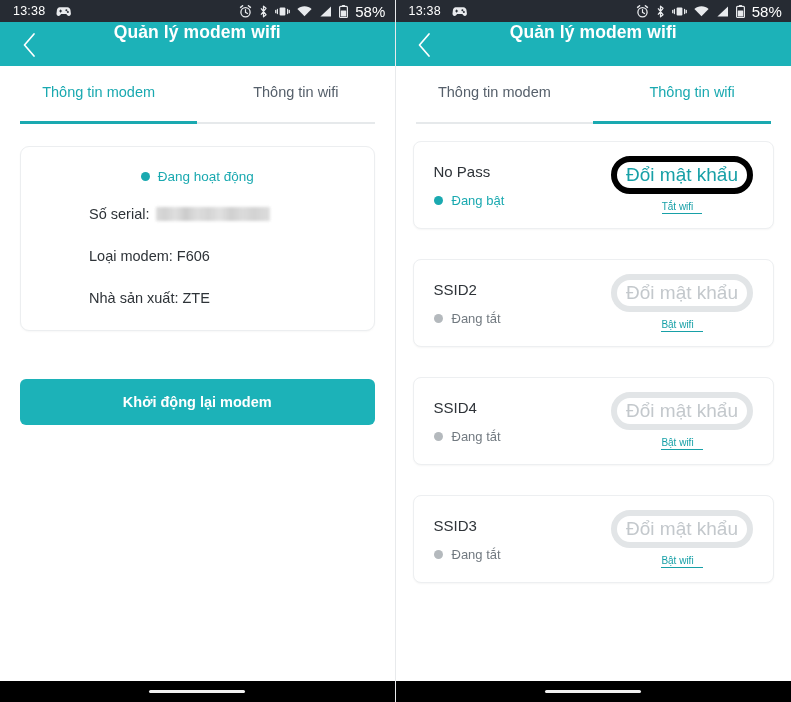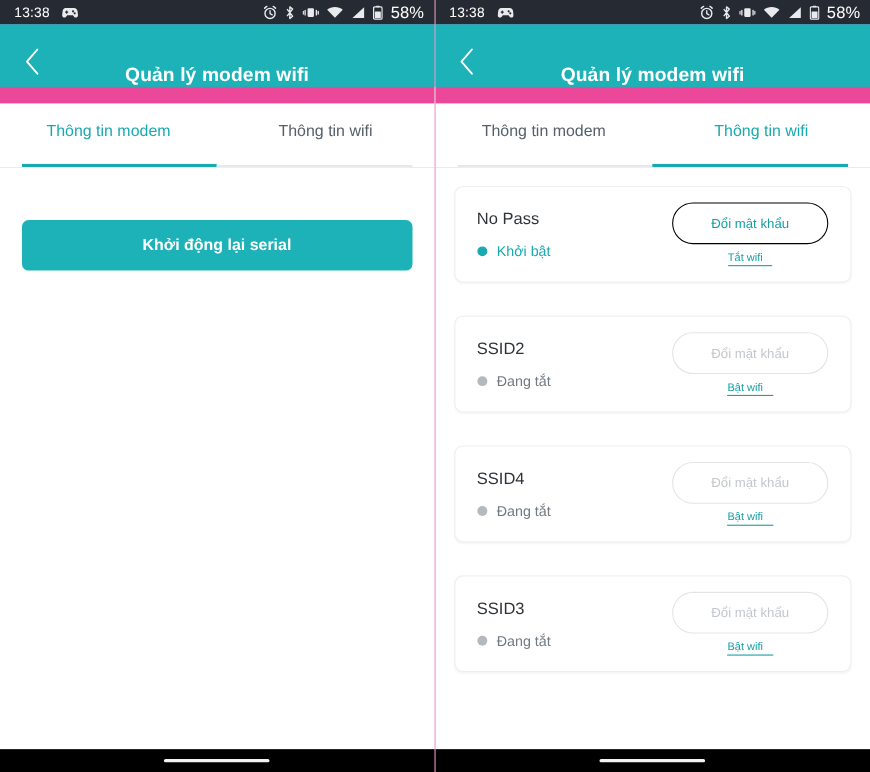--- a/index.html
+++ b/index.html
@@ -33,23 +33,23 @@
     flex-shrink: 0;
   }
   .sb-time { letter-spacing: .2px; font-size: 12.5px; }
   .sb-left { display: flex; align-items: center; gap: 11px; }
   .sb-right { margin-left: auto; display: flex; align-items: center; gap: 7px; }
   .sb-icon { display: block; }
   .sb-batt-text { font-size: 15px; letter-spacing: .1px; }
 
   
   .appbar {
-    height: 57px;
+    height: 44px;
     background: #1cb2b8;
-    display: flex; align-items: flex-end;
+    display: flex; align-items: flex-start;
     position: relative;
     flex-shrink: 0;
   }
   .back-btn {
     width: 46px; height: 46px;
     display: flex; align-items: center; justify-content: center;
     margin-left: 6px;
     cursor: pointer;
   }
   .appbar-title {
@@ -62,21 +62,20 @@
     pointer-events: none;
   }
 
   
   .tabs {
     height: 58px;
     display: flex;
     background: #ffffff;
     position: relative;
     flex-shrink: 0;
-    margin-top: 15px;
   }
   .tab {
     flex: 1;
     display: flex; align-items: center; justify-content: center;
     font-size: 14.5px;
     color: #56606b;
     cursor: pointer;
     position: relative;
     padding-bottom: 6px;
   }
@@ -178,24 +177,24 @@
   .ssid-state.on  .state-text { color: #1aa9b0; }
   .ssid-state.off .state-text { color: #727a81; text-align: center; }
   .wifi-right {
     display: flex; flex-direction: column; align-items: center;
     gap: 7px;
     width: 142px;
   }
   .pass-btn {
     width: 142px; height: 38px;
     border-radius: 19px;
-    border: 1px solid #000000;
+    border: 6px solid #000000;
     background: #ffffff;
     color: #17a0a7;
-    font-size: 12px;
+    font-size: 19px;
     font-family: inherit;
     cursor: pointer;
     display: flex; align-items: center; justify-content: center;
   }
   .pass-btn.disabled {
     border-color: #e2e5e7;
     color: #c3c8cc;
     cursor: default;
   }
   .toggle-link {
@@ -280,22 +279,34 @@
         <span>Thông tin modem</span>
         <span class="tab-underline"></span>
       </div>
       <div class="tab">
         <span>Thông tin wifi</span>
         <span class="tab-underline"></span>
       </div>
     </div>
 
     <div class="content">
-
-      <button class="restart-btn">Khởi động lại serial</button>
+      <div class="modem-card">
+        <div class="status-line">
+          <span class="dot on"></span>
+          <span class="status-text">Đang hoạt động</span>
+        </div>
+        <div class="info-row">
+          <span>Số serial:</span>
+          <span class="redacted"></span>
+        </div>
+        <div class="info-row">Loại modem: F606</div>
+        <div class="info-row">Nhà sản xuất: ZTE</div>
+      </div>
+
+      <button class="restart-btn">Khởi động lại modem</button>
     </div>
 
     <div class="navbar">
       <div class="nav-pill"></div>
     </div>
   </div>
 
   <div class="panel right">
 
     <div class="statusbar">
@@ -358,21 +369,21 @@
     </div>
 
     <div class="content">
       <div class="wifi-list">
 
         <div class="wifi-card">
           <div class="wifi-left">
             <div class="ssid-name">No Pass</div>
             <div class="ssid-state on">
               <span class="dot on"></span>
-              <span class="state-text">Khởi bật</span>
+              <span class="state-text">Đang bật</span>
             </div>
           </div>
           <div class="wifi-right">
             <button class="pass-btn">Đổi mật khẩu</button>
             <span class="toggle-link">Tắt wifi</span>
           </div>
         </div>
 
         <div class="wifi-card">
           <div class="wifi-left">

